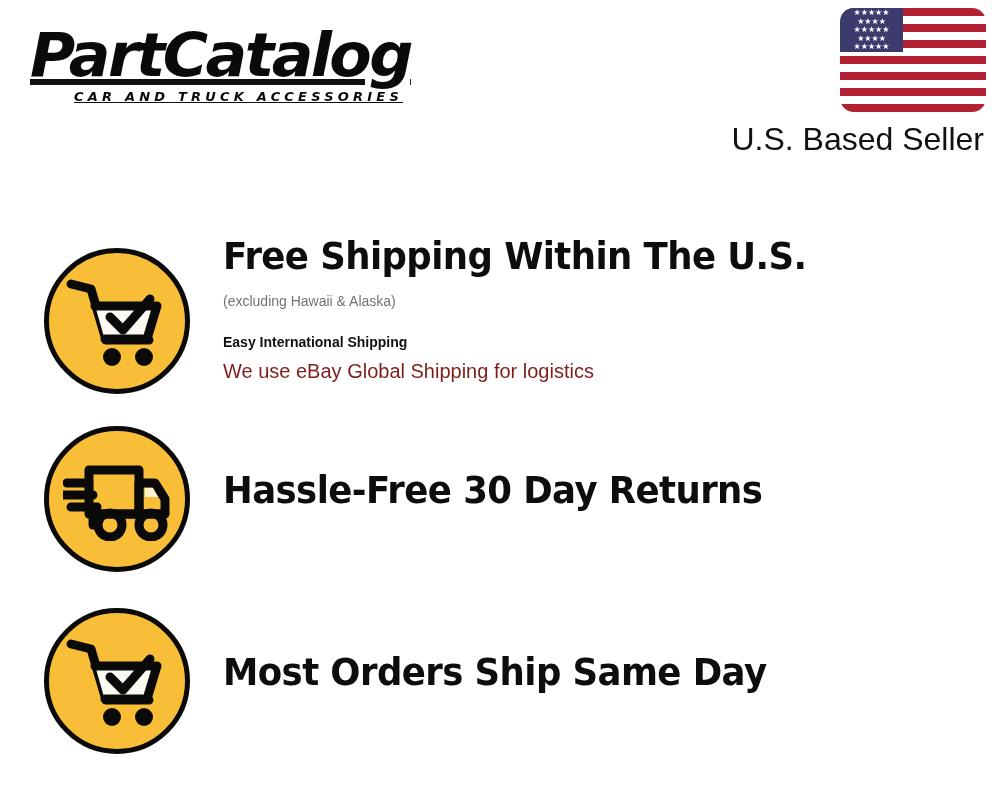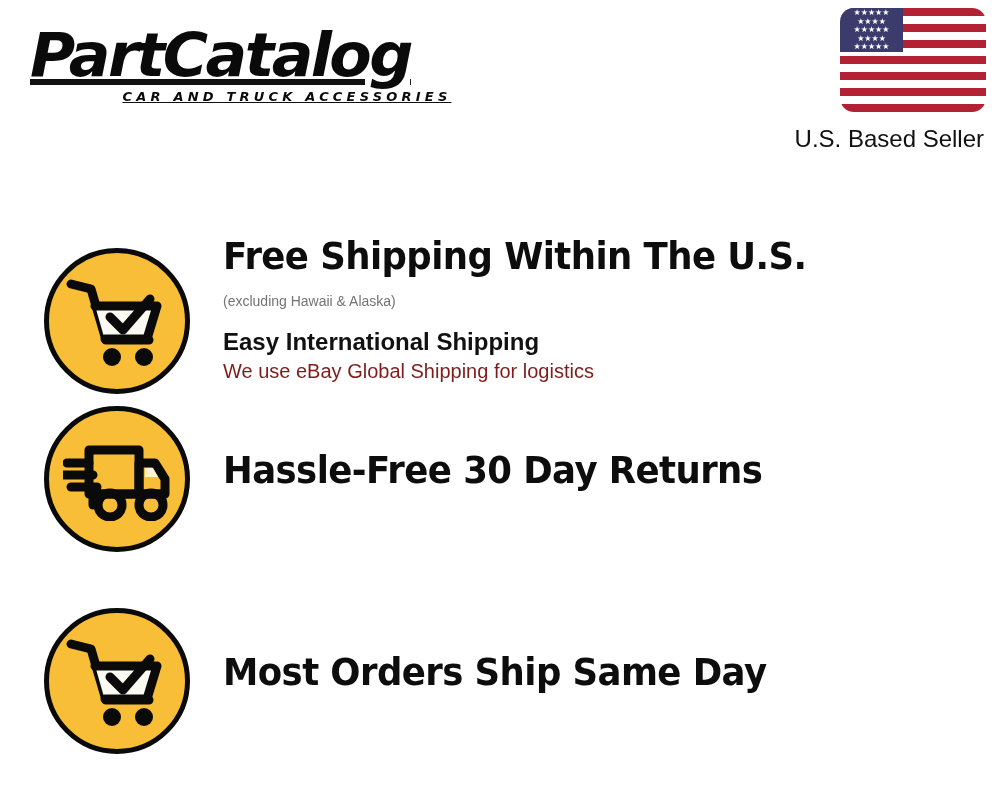--- a/index.html
+++ b/index.html
@@ -48,21 +48,20 @@
   .brand-tagline {
     font-family: "DejaVu Sans", sans-serif;
     font-weight: bold;
     font-style: italic;
     font-size: 13px;
     letter-spacing: 4.2px;
     color: #0a0a0a;
     white-space: nowrap;
     margin-top: 1px;
     margin-left: 44px;
-    text-align: center;
   }
 
   .seller-badge {
     position: absolute;
     right: 14px;
     top: 8px;
     width: 270px;
     text-align: right;
   }
   .flag {
@@ -101,41 +100,41 @@
     line-height: 8px;
   }
   .flag .star-row.offset {
     padding: 0 5px;
     box-sizing: border-box;
   }
   .seller-text {
     display: block;
     margin-top: 6px;
     margin-right: 2px;
-    font-size: 24px;
+    font-size: 32px;
     line-height: 34px;
     font-weight: normal;
     color: #111111;
     white-space: nowrap;
   }
 
   
   .features {
     position: absolute;
     top: 230px;
     left: 0;
     width: 1000px;
   }
   .feature-row {
     position: absolute;
     left: 0;
     width: 859px;
   }
   .feature-row.row-1 { top: 0px;   height: 170px; }
-  .feature-row.row-2 { top: 172px; height: 160px; padding-left: 16px; }
+  .feature-row.row-2 { top: 192px; height: 160px; padding-left: 16px; }
   .feature-row.row-3 { top: 374px; height: 160px; }
 
   .icon-badge {
     position: absolute;
     left: 44px;
     width: 146px;
     height: 146px;
     border-radius: 50%;
     background: #F9BE38;
     border: 5px solid #0a0a0a;
@@ -174,21 +173,21 @@
   }
   .subline {
     font-size: 14px;
     line-height: 30px;
     font-weight: normal;
     color: #737373;
     margin-top: 6px;
     white-space: nowrap;
   }
   .subhead {
-    font-size: 24px;
+    font-size: 14px;
     line-height: 28px;
     font-weight: bold;
     color: #111111;
     margin-top: 12px;
     white-space: nowrap;
   }
   .subhead-note {
     font-size: 20px;
     line-height: 29px;
     font-weight: normal;

